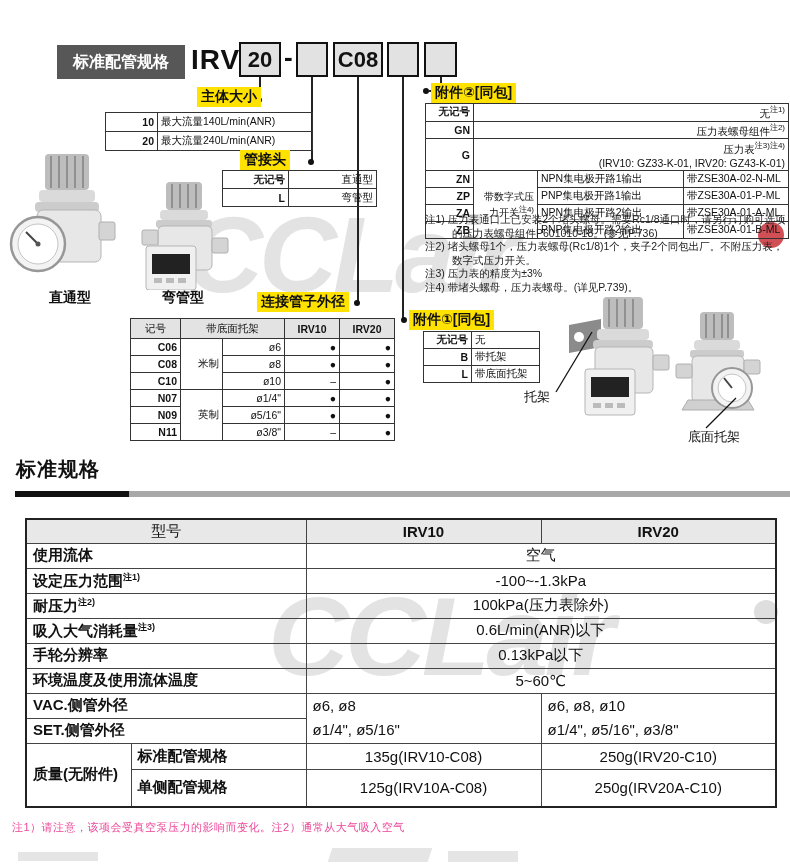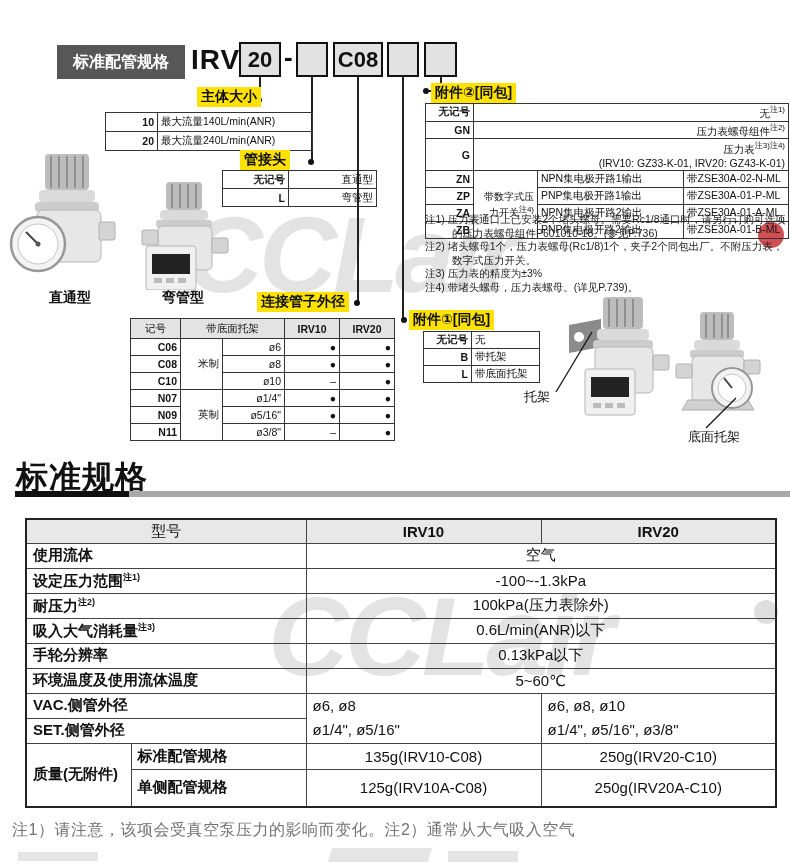--- a/index.html
+++ b/index.html
@@ -39,38 +39,38 @@
   .cc { text-align:right; }
   .bold { font-weight:bold; }
   .hdrcell { background:#e3e3e3; text-align:center; }
   sup { font-size:8px; vertical-align:super; }
 
   
   .notes { font-size:10.5px; line-height:13.6px; color:#222; }
   .notes div { padding-left:27px; text-indent:-27px; }
 
   
-  .secttl { font-size:32px; font-weight:bold; letter-spacing:1px; }
+  .secttl { font-size:20px; font-weight:bold; letter-spacing:1px; }
   .bar-black { background:#111; height:6px; }
   .bar-gray { background:#a8a8a8; height:6px; }
 
   
   table.spec { border-collapse:collapse; table-layout:fixed; width:750px;
                border:2px solid #222; }
   table.spec td { border:1px solid #444; font-size:15px; padding:0 6px;
                   height:25px; overflow:hidden; }
   table.spec td.lab { font-weight:bold; text-align:left; }
   table.spec td.val { text-align:center; font-weight:normal; }
   table.spec tr.hd td { background:#e8e8e8; text-align:center; height:24px; }
   table.spec td .l2 { display:block; line-height:24px; text-align:left; }
   table.spec sup { font-size:9px; }
 
   .caption { font-weight:bold; font-size:14px; text-align:center; }
   .call-label { font-size:13px; white-space:nowrap; }
-  .footnote { font-size:16px; color:#737373; letter-spacing:.5px; }
+  .footnote { font-size:11px; color:#ec4899; letter-spacing:.5px; }
 
   svg .stripe { stroke:#909090; stroke-width:2; }
 </style>
 </head>
 <body>
 
 <div class="page">
 
   <div class="wm z0" style="left:185px; top:192px; font-size:108px;">CCLair</div>
   <div class="wm-dot z0" style="left:758px; top:222px; width:26px; height:26px; background:#c4242b; opacity:.8;"></div>

